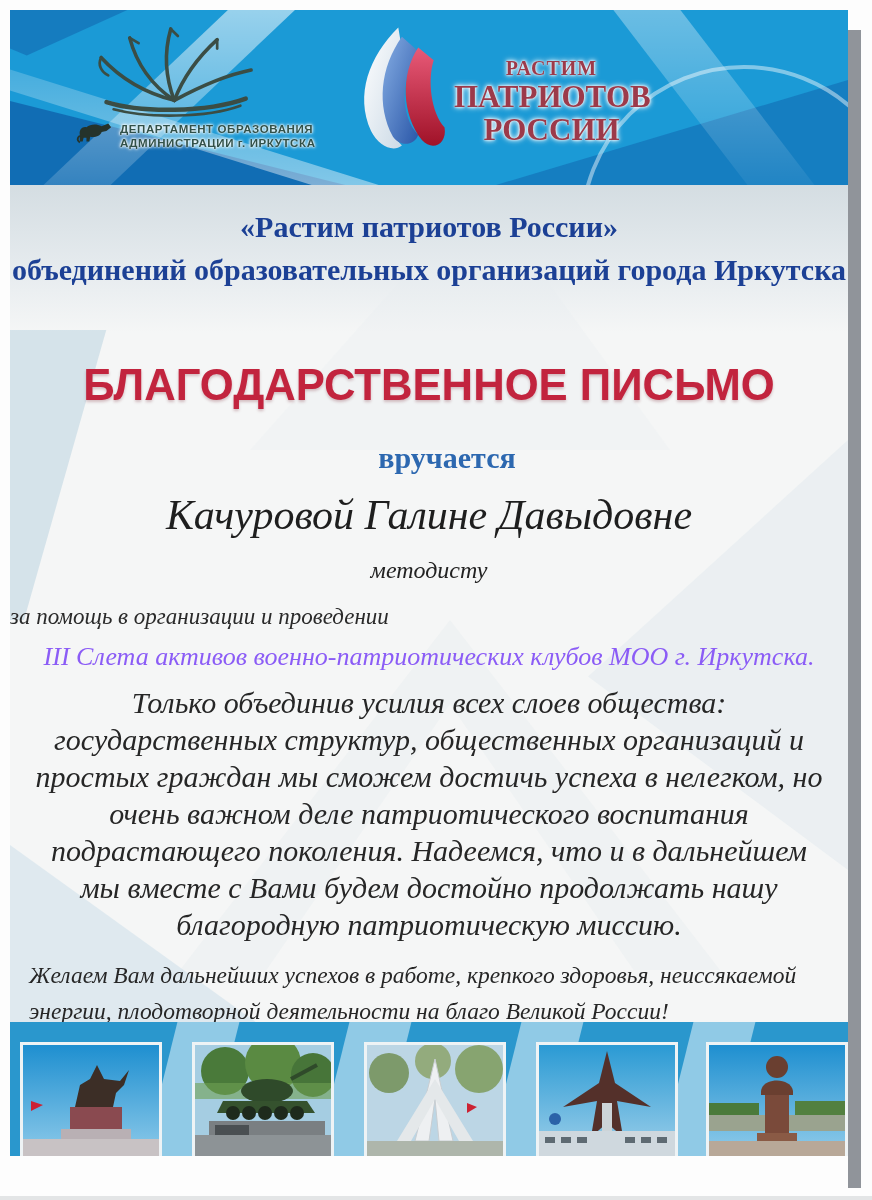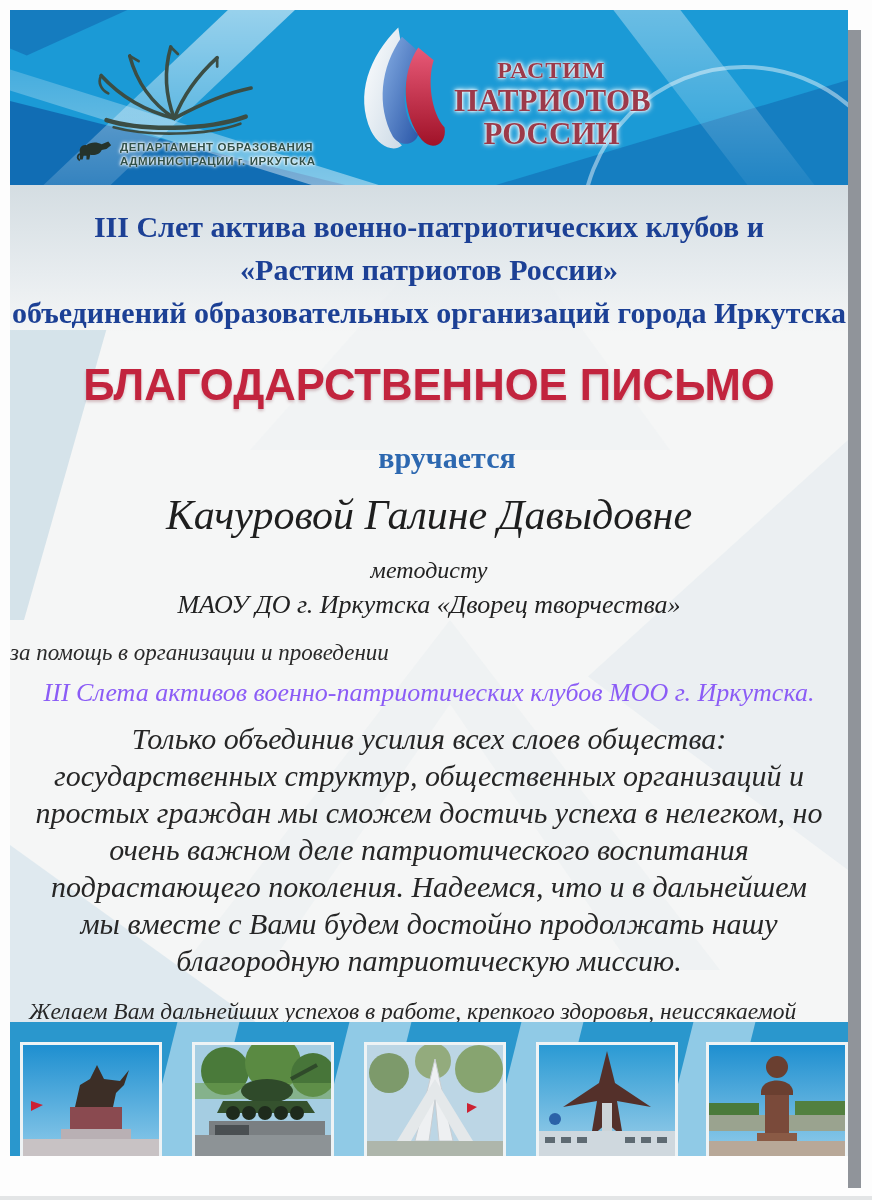--- a/index.html
+++ b/index.html
@@ -25,32 +25,32 @@
     clip-path:polygon(26% 0,34% 0,12% 100%,4% 100%);}
   .hb-streak2{position:absolute;left:0;top:0;width:100%;height:100%;
     background:linear-gradient(180deg,rgba(255,255,255,.05),rgba(255,255,255,.45));
     clip-path:polygon(0 34%,44% 100%,36% 100%,0 46%);}
   .hb-streak3{position:absolute;left:0;top:0;width:100%;height:100%;
     background:linear-gradient(180deg,rgba(255,255,255,.35),rgba(255,255,255,.05));
     clip-path:polygon(72% 0,80% 0,96% 100%,88% 100%);}
   .hb-curve{position:absolute;right:-60px;top:55px;width:320px;height:320px;border-radius:50%;
     border:4px solid rgba(255,255,255,.45);}
 
-  .logo-left{position:absolute;left:58px;top:28px;width:250px;height:150px;}
+  .logo-left{position:absolute;left:58px;top:10px;width:250px;height:150px;}
   .logo-left-text{position:absolute;left:52px;top:102px;
     font-family:"Liberation Sans","DejaVu Sans",sans-serif;font-weight:bold;font-size:11.5px;
     letter-spacing:.6px;color:#31514a;line-height:14px;
     text-shadow:0 0 2px #fff,0 0 3px #fff,0 0 4px #fff;}
   .babr{position:absolute;left:8px;top:98px;}
 
   .logo-right{position:absolute;left:332px;top:12px;width:310px;height:158px;}
   .logo-right-text{position:absolute;left:112px;top:36px;width:195px;text-align:center;
     color:#9c3a4a;font-weight:bold;line-height:1.08;
     text-shadow:0 0 2px #fff,0 0 4px #fff,0 0 6px rgba(255,255,255,.9);}
-  .rp1{font-size:24px;letter-spacing:1px;}
+  .rp1{font-size:20px;letter-spacing:1px;}
   .rp2{font-size:31px;}
   .rp3{font-size:31px;}
 
   
   .body-area{position:relative;z-index:1;}
   .wm{position:absolute;z-index:0;}
   .wm1{left:0;top:320px;width:175px;height:290px;background:#cfdfe7;
     clip-path:polygon(0 0,55% 0,8% 100%,0 100%);opacity:.85;}
   .wm2{right:0;top:430px;width:260px;height:430px;background:#e2e9ee;
     clip-path:polygon(100% 0,100% 100%,0 55%);opacity:.55;}
@@ -175,30 +175,28 @@
   </div>
 
   <div class="wm wm5"></div>
   <div class="wm wm1"></div>
   <div class="wm wm2"></div>
   <div class="wm wm3"></div>
   <div class="wm wm4"></div>
 
   <div class="body-area">
     <div class="title-block">
-      <div>III  Слет актива военно-патриотических клубов и</div>
       <div>«Растим патриотов России»</div>
       <div>объединений образовательных организаций города Иркутска</div>
     </div>
 
     <div class="red-heading">БЛАГОДАРСТВЕННОЕ ПИСЬМО</div>
     <div class="presented">вручается</div>
     <div class="recipient">Качуровой Галине Давыдовне</div>
     <div class="position-line">методисту</div>
-    <div class="org-line">МАОУ ДО г. Иркутска «Дворец творчества»</div>
     <div class="reason1">за помощь в организации и проведении</div>
     <div class="reason2">III Слета активов военно-патриотических клубов МОО г. Иркутска.</div>
     <div class="body-par">Только объединив усилия всех слоев общества: государственных структур, общественных организаций и простых граждан мы сможем достичь успеха в нелегком, но очень важном деле патриотического воспитания подрастающего поколения. Надеемся, что и в дальнейшем мы вместе с Вами будем достойно продолжать нашу благородную патриотическую миссию.</div>
     <div class="wishes-par">Желаем Вам дальнейших успехов в работе, крепкого здоровья, неиссякаемой энергии, плодотворной деятельности на благо Великой России!</div>
 
     <div class="sig-row">
       <div class="signer-title">
         <span class="dn">Иркутска</span>
         <span class="dn">департамента</span>
         <span class="dn">образования</span>

